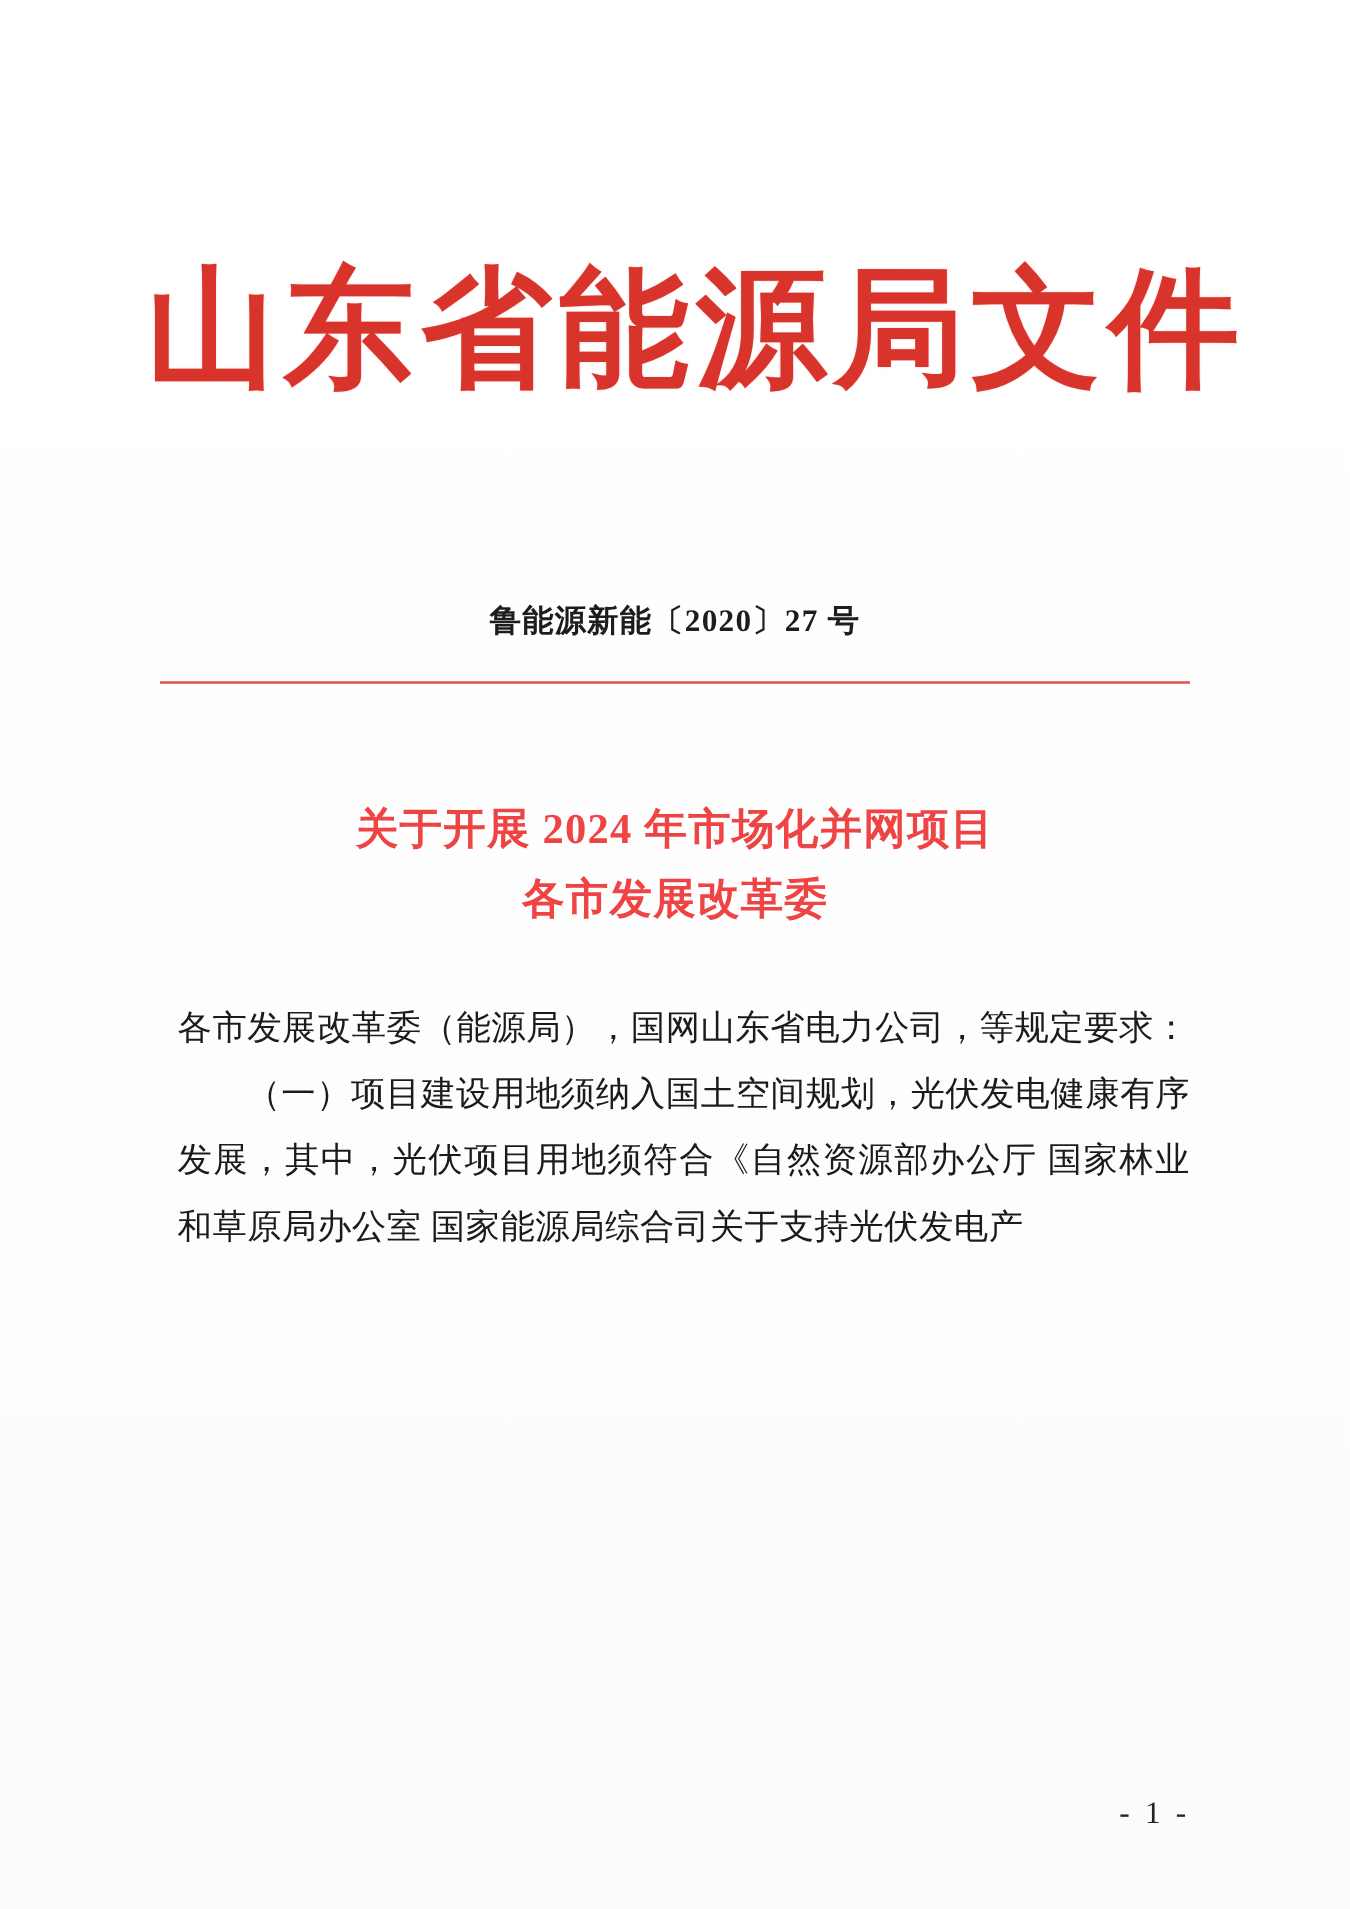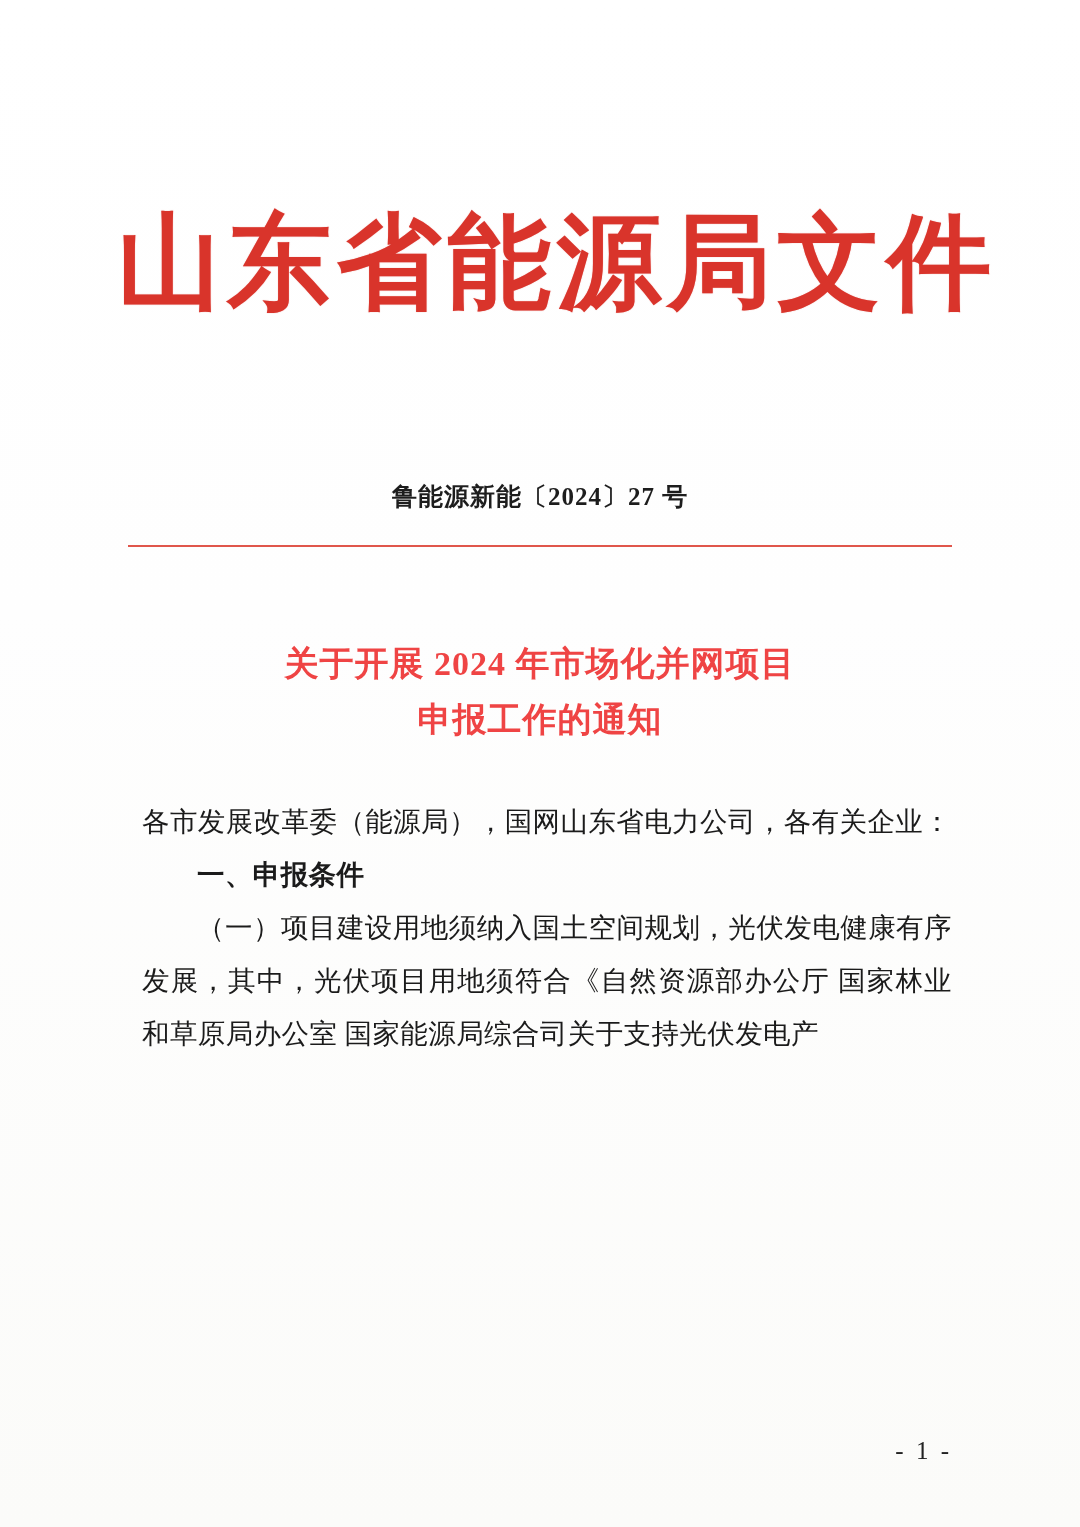--- a/index.html
+++ b/index.html
@@ -112,30 +112,29 @@
     letter-spacing: 3px;
   }
 </style>
 </head>
 <body>
 
 <div class="page">
 
   <div class="masthead">山东省能源局文件</div>
 
-  <div class="doc-number">鲁能源新能〔2024〕27 号</div>
+  <div class="doc-number">鲁能源新能〔2020〕27 号</div>
 
   <div class="red-rule"></div>
 
   <div class="title">
     <div>关于开展 2024 年市场化并网项目</div>
-    <div>申报工作的通知</div>
+    <div>各市发展改革委</div>
   </div>
 
   <div class="body-text">
-    <p>各市发展改革委（能源局），国网山东省电力公司，各有关企业：</p>
-    <p class="heading-inline">一、申报条件</p>
+    <p>各市发展改革委（能源局），国网山东省电力公司，等规定要求：</p>
     <p class="indent">（一）项目建设用地须纳入国土空间规划，光伏发电健康有序发展，其中，光伏项目用地须符合《自然资源部办公厅 国家林业和草原局办公室 国家能源局综合司关于支持光伏发电产</p>
   </div>
 
   <div class="page-number">- 1 -</div>
 
 </div>
 
 </body></html>

